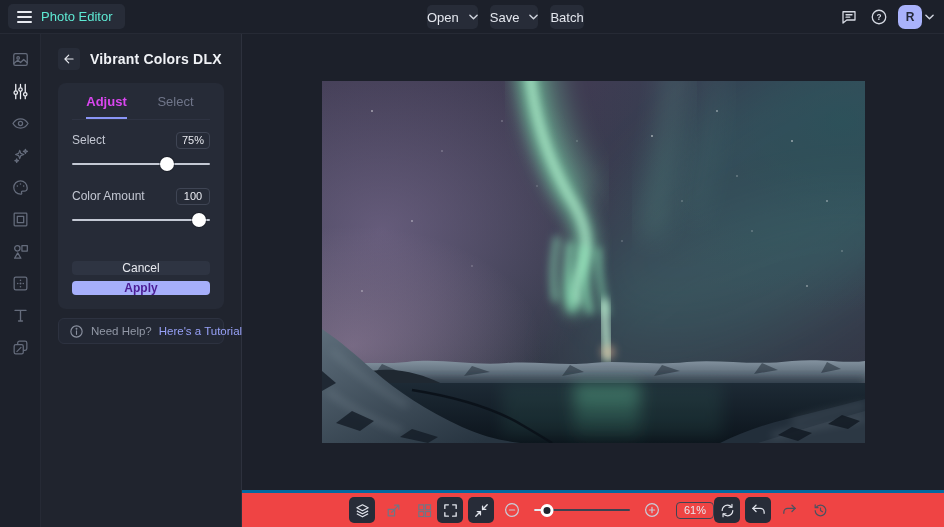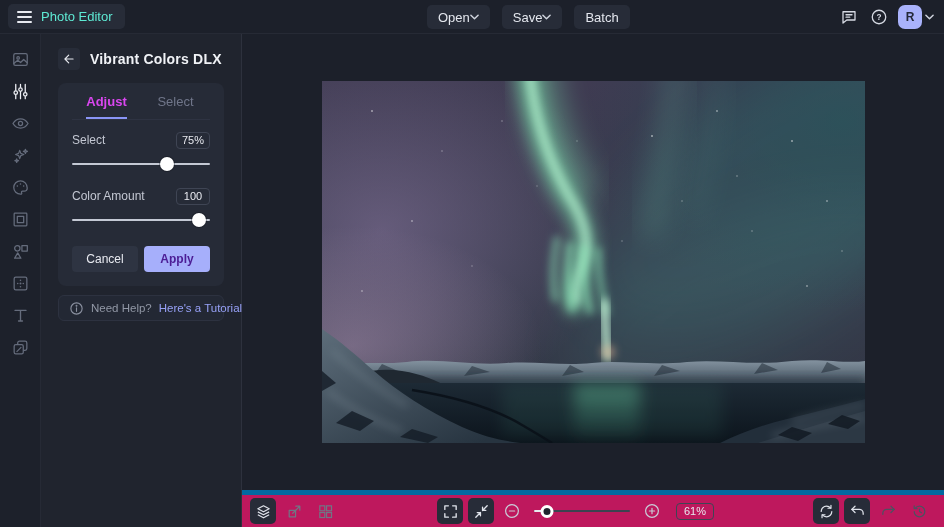--- a/index.html
+++ b/index.html
@@ -10,22 +10,22 @@
 
   
   .topbar { height:34px; flex:0 0 34px; background:#1c202a; border-bottom:1px solid #262a35;
     position:relative; display:flex; align-items:center; padding:0 8px; z-index:5; }
   .logo-btn { display:flex; align-items:center; gap:9px; background:#272c38; border-radius:5px;
     height:25px; padding:0 12px 0 9px; }
   .hamburger { display:flex; flex-direction:column; gap:3px; }
   .hamburger i { display:block; width:15px; height:2px; background:#e8eaf0; border-radius:1px; }
   .logo-text { font-size:13px; color:#5eead4; }
   .tb-center { position:absolute; left:427px; top:5px; display:flex; gap:12px; }
-  .tb-btn { display:flex; align-items:center; gap:0; background:#272c38; border-radius:5px;
-    height:24px; padding:0 11px; font-size:13px; color:#e4e7ee; }
+  .tb-btn { display:flex; align-items:center; gap:10px; background:#272c38; border-radius:5px;
+    height:24px; padding:0 0; font-size:13px; color:#e4e7ee; }
   .tb-right { position:absolute; right:8px; top:0; height:34px; display:flex; align-items:center; gap:4px; }
   .icon-btn { width:26px; height:26px; display:flex; align-items:center; justify-content:center;
     color:#d6dae3; border-radius:5px; }
   .avatar-wrap { display:flex; align-items:center; gap:3px; padding:0 2px; }
   .avatar { width:24px; height:24px; border-radius:7px; background:#a9b2fb; color:#232838;
     font-size:12px; font-weight:bold; display:flex; align-items:center; justify-content:center; }
   .chev { color:#cfd3dd; }
 
   
   .main { flex:1; display:flex; min-height:0; }
@@ -51,38 +51,38 @@
   .tab.active span { border-bottom-color:#8a95f6; }
   .control { margin-top:11px; }
   .control-row { display:flex; justify-content:space-between; align-items:center; height:18px; }
   .ctl-label { font-size:12px; color:#c3c7d2; }
   .valbox { background:transparent; border:1px solid #3f4554; border-radius:4px; color:#e8eaf0;
     font-size:11px; font-family:inherit; height:17px; width:34px; text-align:center; padding:0 3px; }
   .slider { position:relative; height:16px; margin-top:7px; }
   .track { position:absolute; left:0; right:0; top:7px; height:2px; background:#c4c9d4; border-radius:1px; }
   .knob { position:absolute; top:1px; width:14px; height:14px; border-radius:50%; background:#fff;
     transform:translateX(-50%); box-shadow:0 0 0 1px rgba(15,18,26,.35); }
-  .btn-row { display:flex; gap:6px; margin-top:18px; }
+  .btn-row { display:flex; gap:6px; margin-top:33px;flex-direction:column; }
   .btn { flex:1; height:26px; border-radius:4px; font-size:12px; }
   .btn.cancel { background:#2e3442; color:#e8eaf0; }
   .btn.apply { background:#a6affb; color:#4c1d95; font-weight:bold; }
 
   .help-box { margin-top:9px; background:#232834; border:1px solid #2d3240; border-radius:6px;
     height:26px; display:flex; align-items:center; gap:7px; padding:0 10px; font-size:11.5px; }
   .help-box .ico { color:#8b91a0; flex:0 0 auto; display:flex; }
   .help-text { color:#9298a6; white-space:nowrap; }
   .help-link { color:#97a1f7; text-decoration:none; white-space:nowrap; }
 
   
   .workspace { flex:1; display:flex; flex-direction:column; background:#1c202a; min-width:0; }
   .canvas-holder { flex:1; display:flex; align-items:center; justify-content:center; }
   .artwork { width:543px; height:362px; display:block; }
 
-  .statusbar { height:37px; flex:0 0 37px; background:#be185d; border-top:5px solid #0369a1;
-    display:flex; align-items:center; justify-content:space-between; padding:0 12px 0 8px; }
+  .statusbar { height:37px; flex:0 0 37px; background:#ef4444; border-top:3px solid #0369a1;
+    display:flex; align-items:center; justify-content:center; padding:0 12px 0 8px; }
   .sb-group { display:flex; align-items:center; gap:5px; }
   .sb-btn { width:26px; height:26px; border-radius:5px; display:flex; align-items:center;
     justify-content:center; color:#707685; }
   .sb-btn.lit { background:#272c38; color:#e0e3eb; }
   .sb-btn.dim { color:#4c5260; }
   .zoom-slider { position:relative; width:96px; height:16px; margin:0 4px; }
   .ztrack { position:absolute; left:0; right:0; top:7px; height:2px; background:#3c4250; border-radius:1px; }
   .zfill { position:absolute; left:0; top:7px; height:2px; background:#e8eaf0; border-radius:1px; }
   .zknob { position:absolute; top:2px; width:13px; height:13px; border-radius:50%;
     background:#20242e; border:3px solid #fff; transform:translateX(-50%); }

